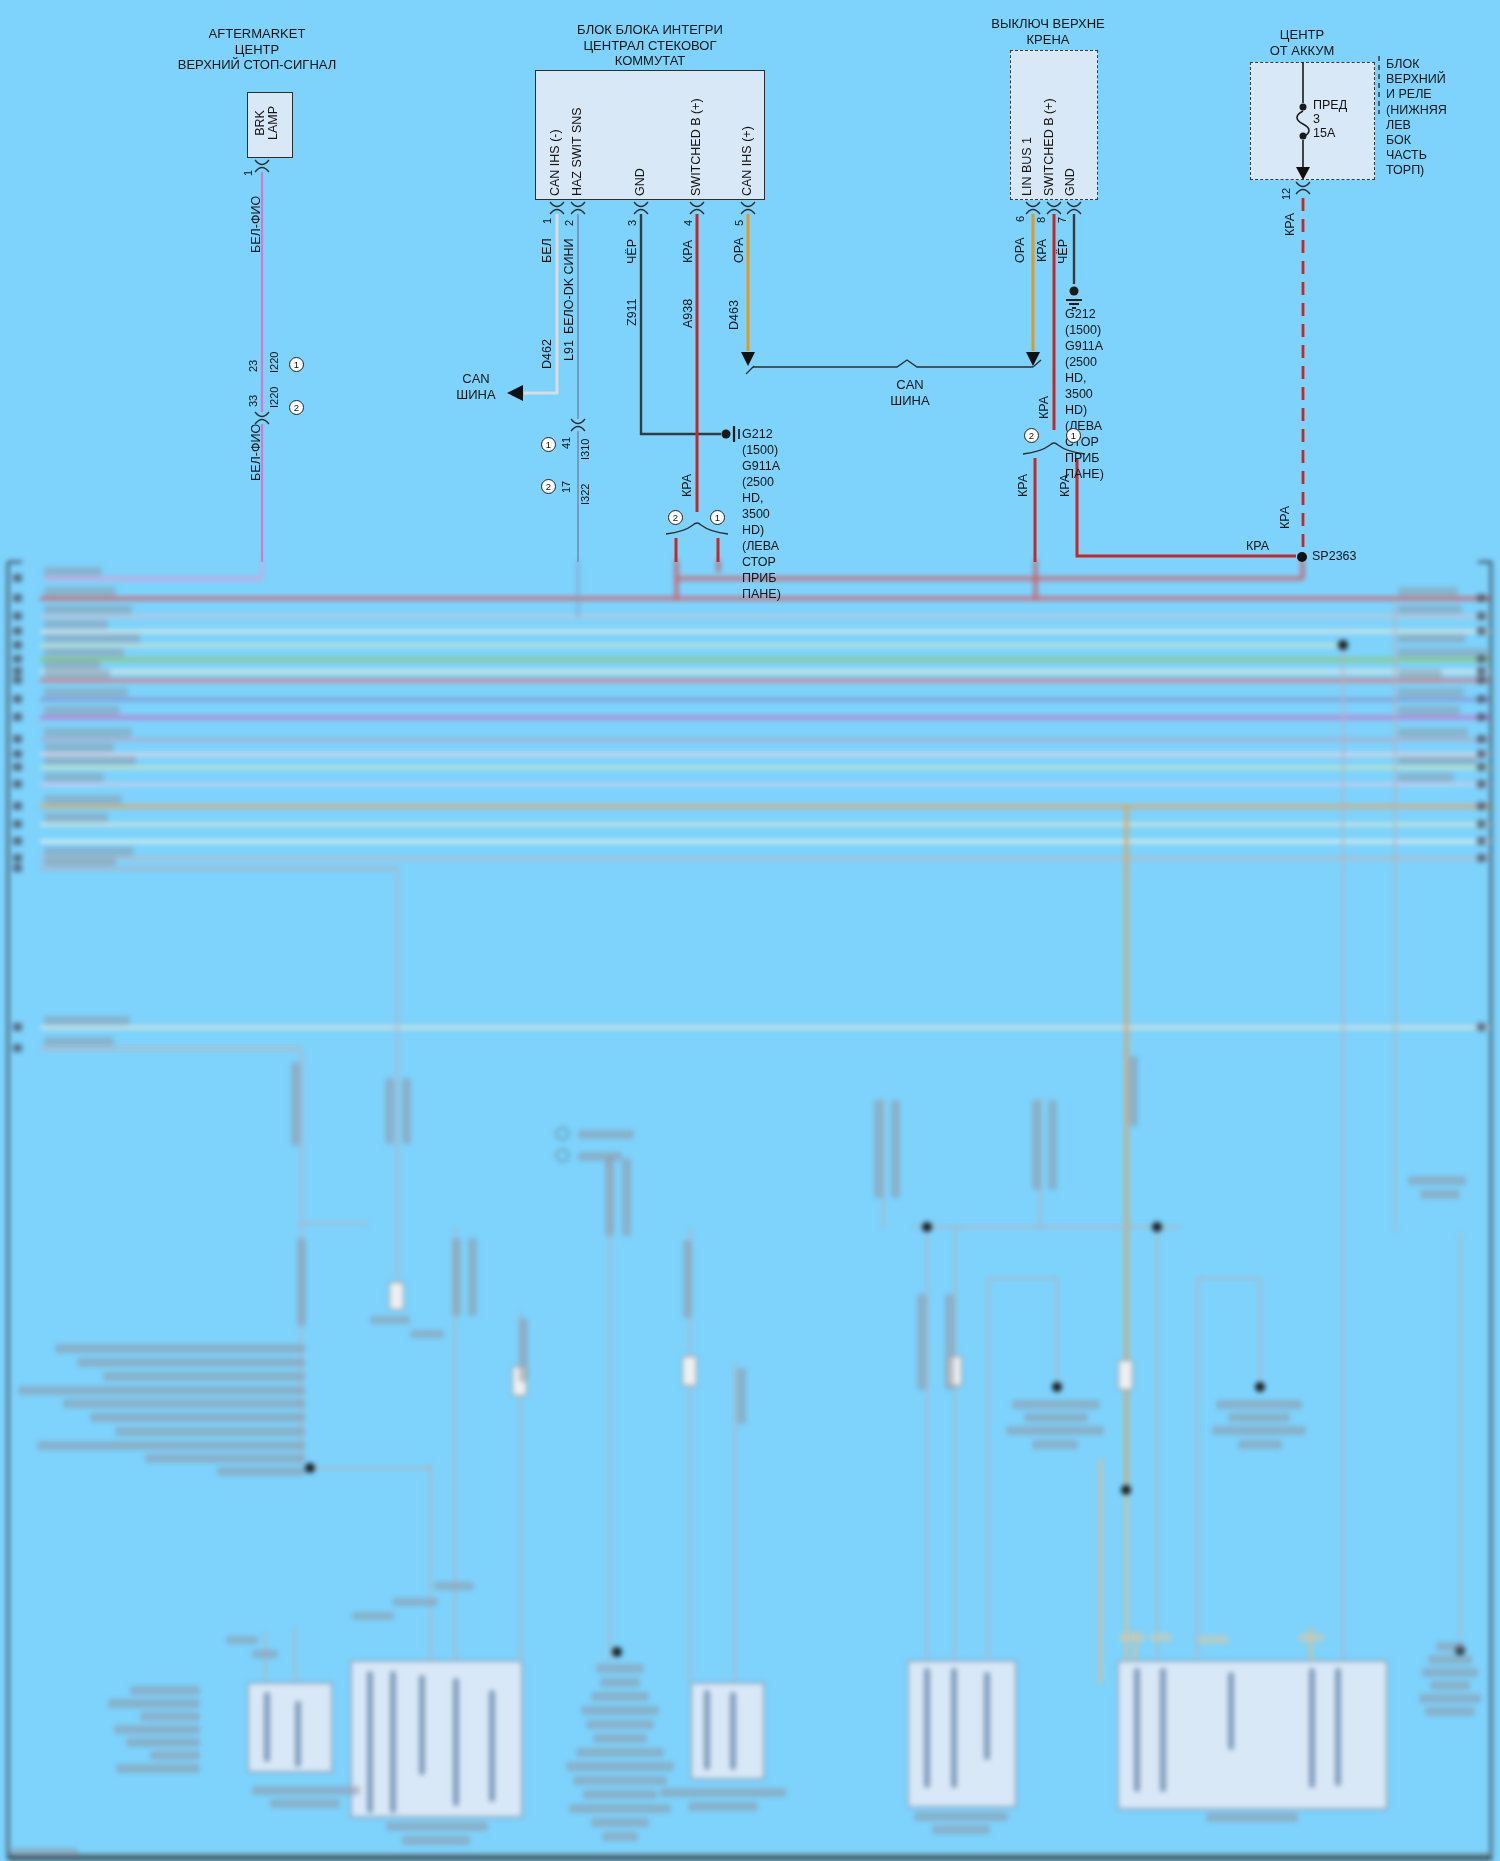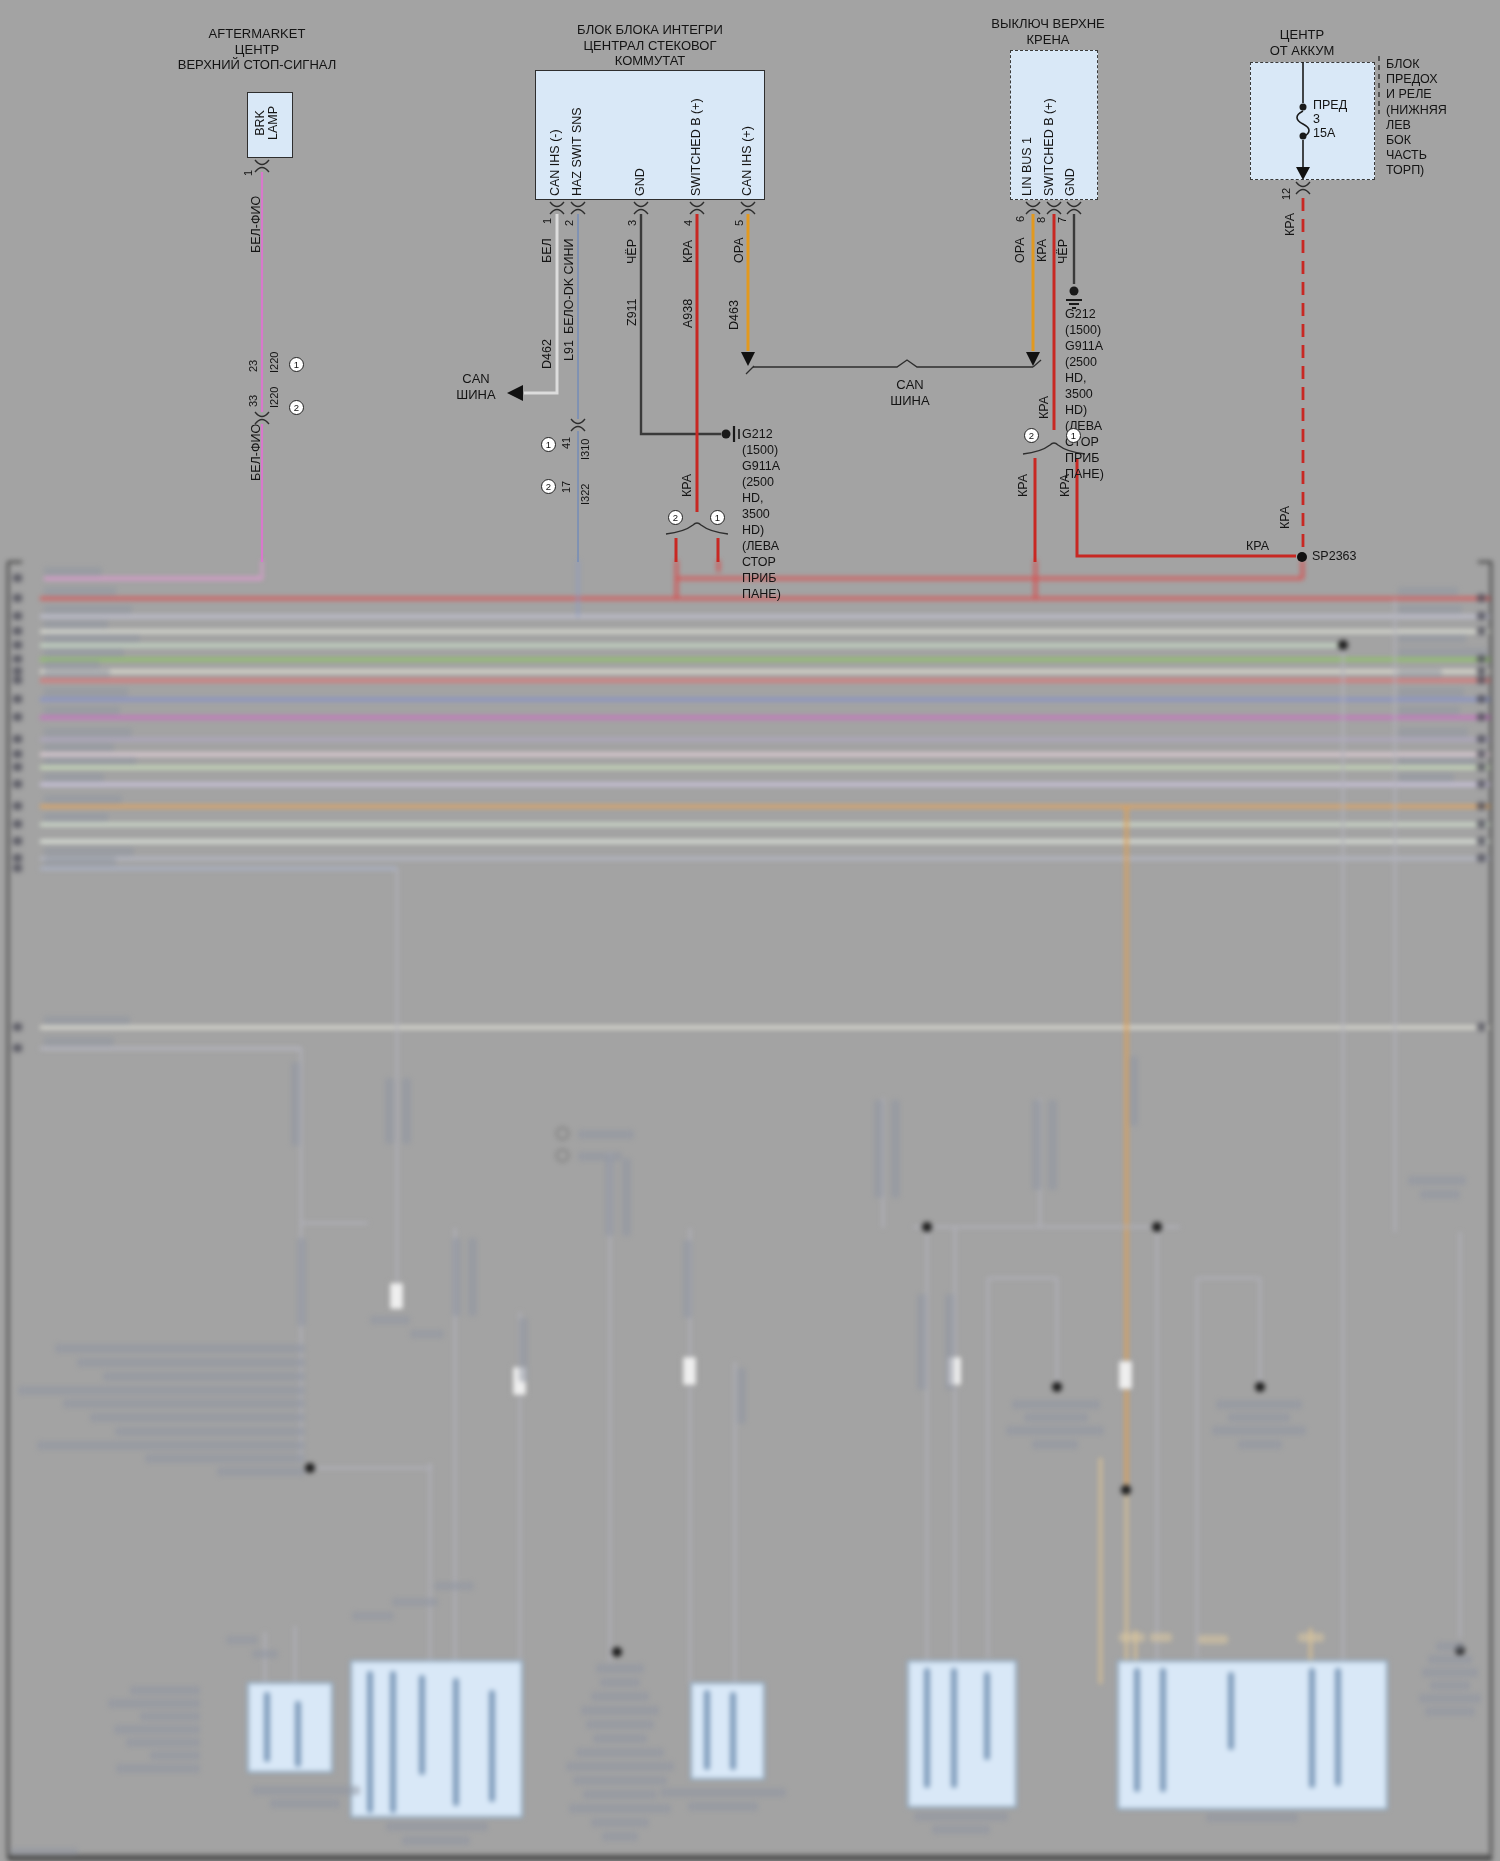--- a/index.html
+++ b/index.html
@@ -1,16 +1,16 @@
 <!DOCTYPE html>
 <html><head>
 <meta charset="utf-8">
 <style>
   html,body{margin:0;padding:0;background:#fff;}
-  #page{position:relative;width:1500px;height:1861px;background:#a3a3a3;overflow:hidden;
+  #page{position:relative;width:1500px;height:1861px;background:#7dd3fc;overflow:hidden;
         font-family:"Liberation Sans",sans-serif;}
   .box{position:absolute;background:#d9e8f7;border:1.6px solid #2e2e2e;box-sizing:border-box;}
   .box.dashed{border:1.8px dashed #3a3a3a;}
   .t{position:absolute;font:12.5px/15px "Liberation Sans",sans-serif;color:#141414;white-space:pre-line;}
   .ttl{text-align:center;font-size:13px;line-height:15.5px;}
   .vl{position:absolute;font:12.5px/13px "Liberation Sans",sans-serif;color:#141414;
       transform-origin:0 0;transform:rotate(-90deg);white-space:pre;}
   .vl.small{font-size:11px;}
   .circ{position:absolute;width:15px;height:15px;border:1.3px solid #222;border-radius:50%;
         font:9.5px/14.5px "Liberation Sans",sans-serif;text-align:center;color:#141414;box-sizing:border-box;background:#fff;}
@@ -470,21 +470,21 @@
     <div class="circ" style="left:1024px;top:428px;">2</div>
     <div class="circ" style="left:1066px;top:428px;">1</div>
     <div class="vl" style="left:1017px;top:497px;">КРА</div>
     <div class="vl" style="left:1059px;top:497px;">КРА</div>
 
     <div class="t ttl" style="left:1252px;top:27px;width:100px;">ЦЕНТР
 ОТ АККУМ</div>
     <div class="t" style="left:1313px;top:98px;line-height:14px;">ПРЕД
 3
 15A</div>
-    <div class="t" style="left:1386px;top:57px;line-height:15.2px;">БЛОК ПРЕДОХ
+    <div class="t" style="left:1386px;top:57px;line-height:15.2px;">БЛОК ВЕРХНИЙ
 И РЕЛЕ
 (НИЖНЯЯ ЛЕВ
 БОК ЧАСТЬ ТОРП)</div>
     <div class="vl small" style="left:1280px;top:200px;">12</div>
     <div class="vl" style="left:1284px;top:236px;">КРА</div>
     <div class="vl" style="left:1279px;top:529px;">КРА</div>
 
     <div class="t" style="left:1246px;top:539px;">КРА</div>
     <div class="t" style="left:1312px;top:549px;">SP2363</div>
   </div>

